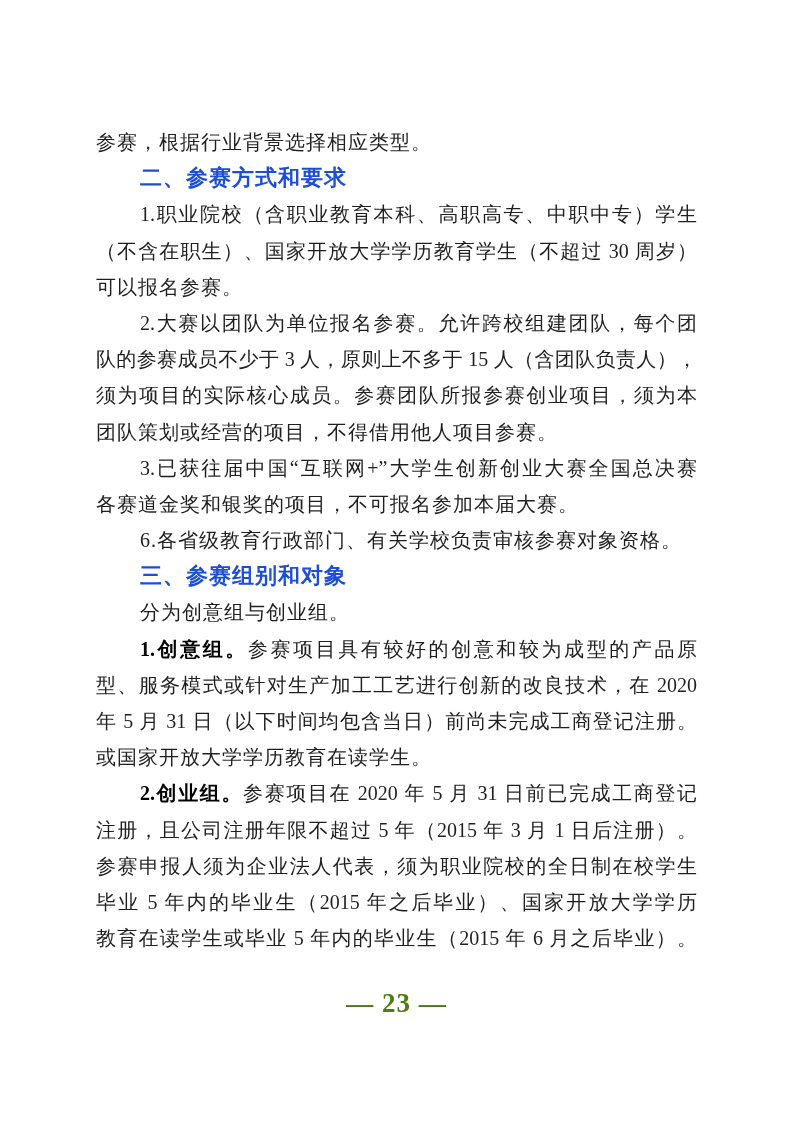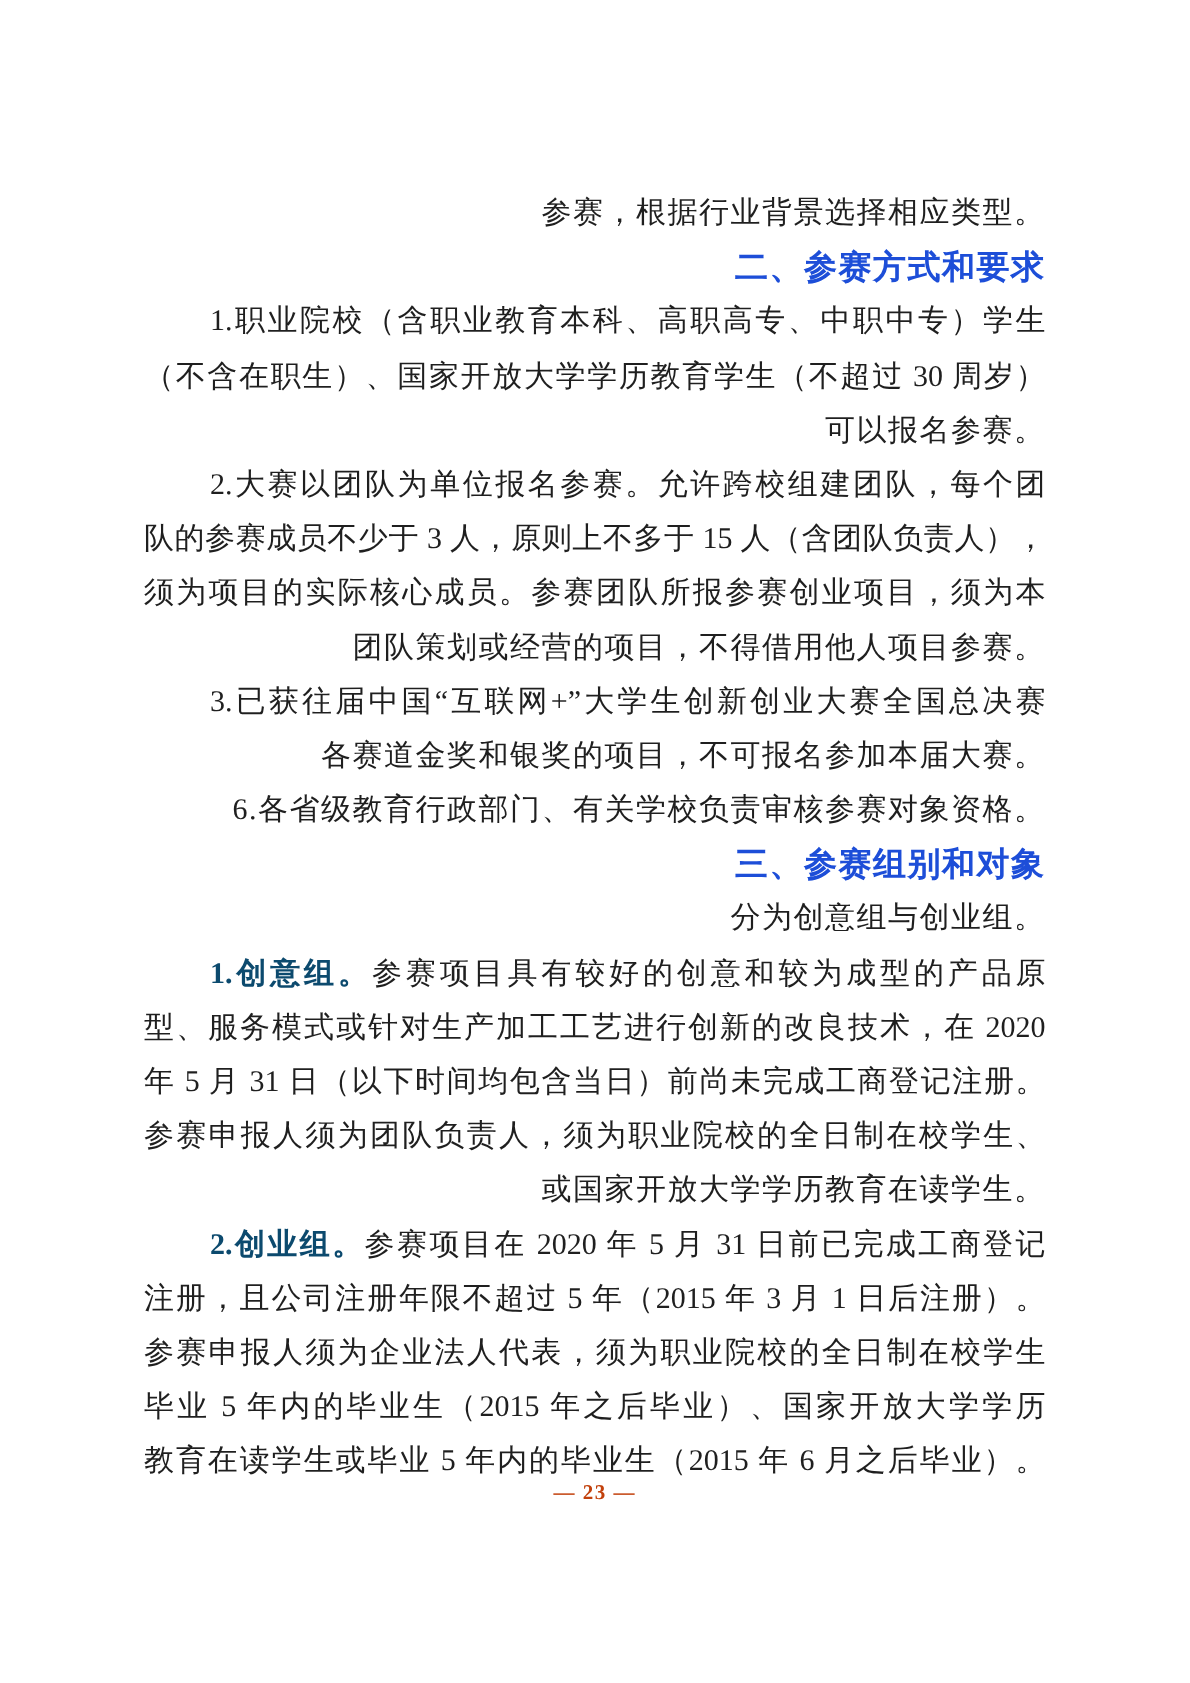--- a/index.html
+++ b/index.html
@@ -21,54 +21,54 @@
     top: 124px;
     width: 601px;
   }
   .line {
     height: 36.2px;
     line-height: 36.2px;
     font-size: 20px;
     letter-spacing: 1px;
     color: #1f1f1f;
     overflow: hidden;
-    text-align: right;
+    text-align: left;
     font-family: "Liberation Serif", serif;
   }
   .line.justify {
     text-align: justify;
     text-align-last: justify;
     text-justify: inter-character;
     letter-spacing: 0;
   }
   .line.indent {
     text-indent: 44px;
   }
   .line.heading {
     font-family: "Liberation Sans", sans-serif;
     font-weight: 700;
     font-size: 22px;
     color: #1d4ed8;
     letter-spacing: 1px;
   }
   .line b {
     font-weight: 700;
-    color: #0c4a6e;
+    color: #000000;
   }
   .page-number {
     position: absolute;
     left: 0;
     top: 988px;
     width: 100%;
     text-align: center;
     font-family: "Liberation Serif", serif;
     font-weight: 700;
-    font-size: 14px;
+    font-size: 27px;
     letter-spacing: 1px;
-    color: #c2410c;
+    color: #4d7c0f;
   }
 </style>
 </head>
 <body>
 
 <div class="page">
   <div class="doc-content" id="doc-content">
       <div class="line body">参赛，根据行业背景选择相应类型。</div>
       <div class="line heading indent">二、参赛方式和要求</div>
       <div class="line body indent justify">1.职业院校（含职业教育本科、高职高专、中职中专）学生</div>
@@ -79,21 +79,20 @@
       <div class="line body justify">须为项目的实际核心成员。参赛团队所报参赛创业项目，须为本</div>
       <div class="line body">团队策划或经营的项目，不得借用他人项目参赛。</div>
       <div class="line body indent justify">3.已获往届中国“互联网+”大学生创新创业大赛全国总决赛</div>
       <div class="line body">各赛道金奖和银奖的项目，不可报名参加本届大赛。</div>
       <div class="line body indent">6.各省级教育行政部门、有关学校负责审核参赛对象资格。</div>
       <div class="line heading indent">三、参赛组别和对象</div>
       <div class="line body indent">分为创意组与创业组。</div>
       <div class="line body indent justify"><b>1.创意组。</b>参赛项目具有较好的创意和较为成型的产品原</div>
       <div class="line body justify">型、服务模式或针对生产加工工艺进行创新的改良技术，在 2020</div>
       <div class="line body justify">年 5 月 31 日（以下时间均包含当日）前尚未完成工商登记注册。</div>
-      <div class="line body justify">参赛申报人须为团队负责人，须为职业院校的全日制在校学生、</div>
       <div class="line body">或国家开放大学学历教育在读学生。</div>
       <div class="line body indent justify"><b>2.创业组。</b>参赛项目在 2020 年 5 月 31 日前已完成工商登记</div>
       <div class="line body justify">注册，且公司注册年限不超过 5 年（2015 年 3 月 1 日后注册）。</div>
       <div class="line body justify">参赛申报人须为企业法人代表，须为职业院校的全日制在校学生</div>
       <div class="line body justify">毕业 5 年内的毕业生（2015 年之后毕业）、国家开放大学学历</div>
       <div class="line body justify">教育在读学生或毕业 5 年内的毕业生（2015 年 6 月之后毕业）。</div>
     </div>
   <div class="page-number">— 23 —</div>
 </div>
 

